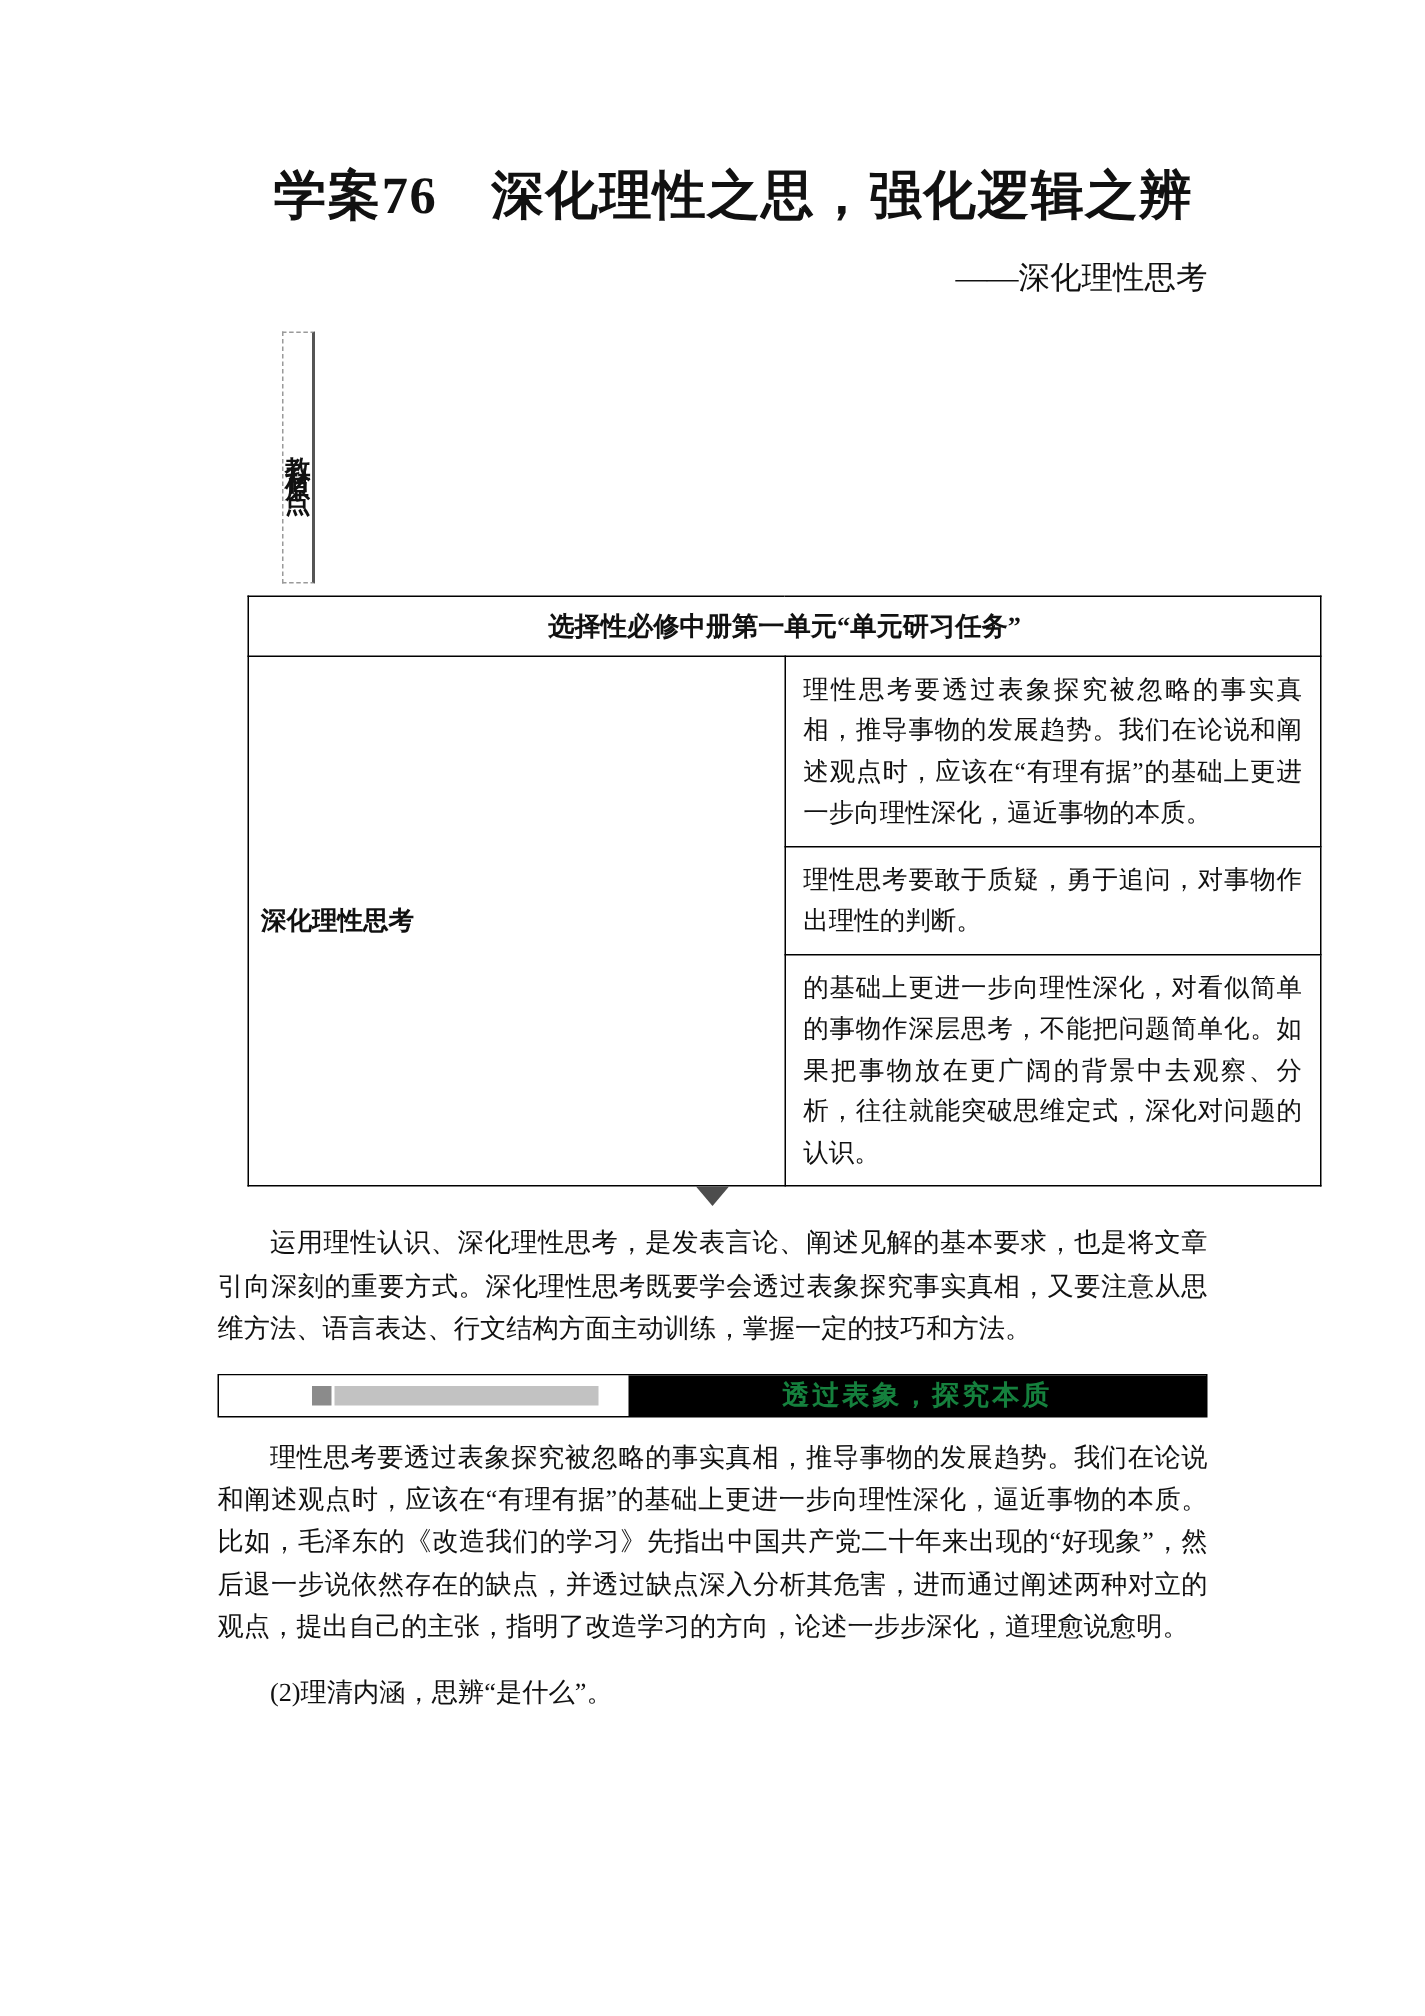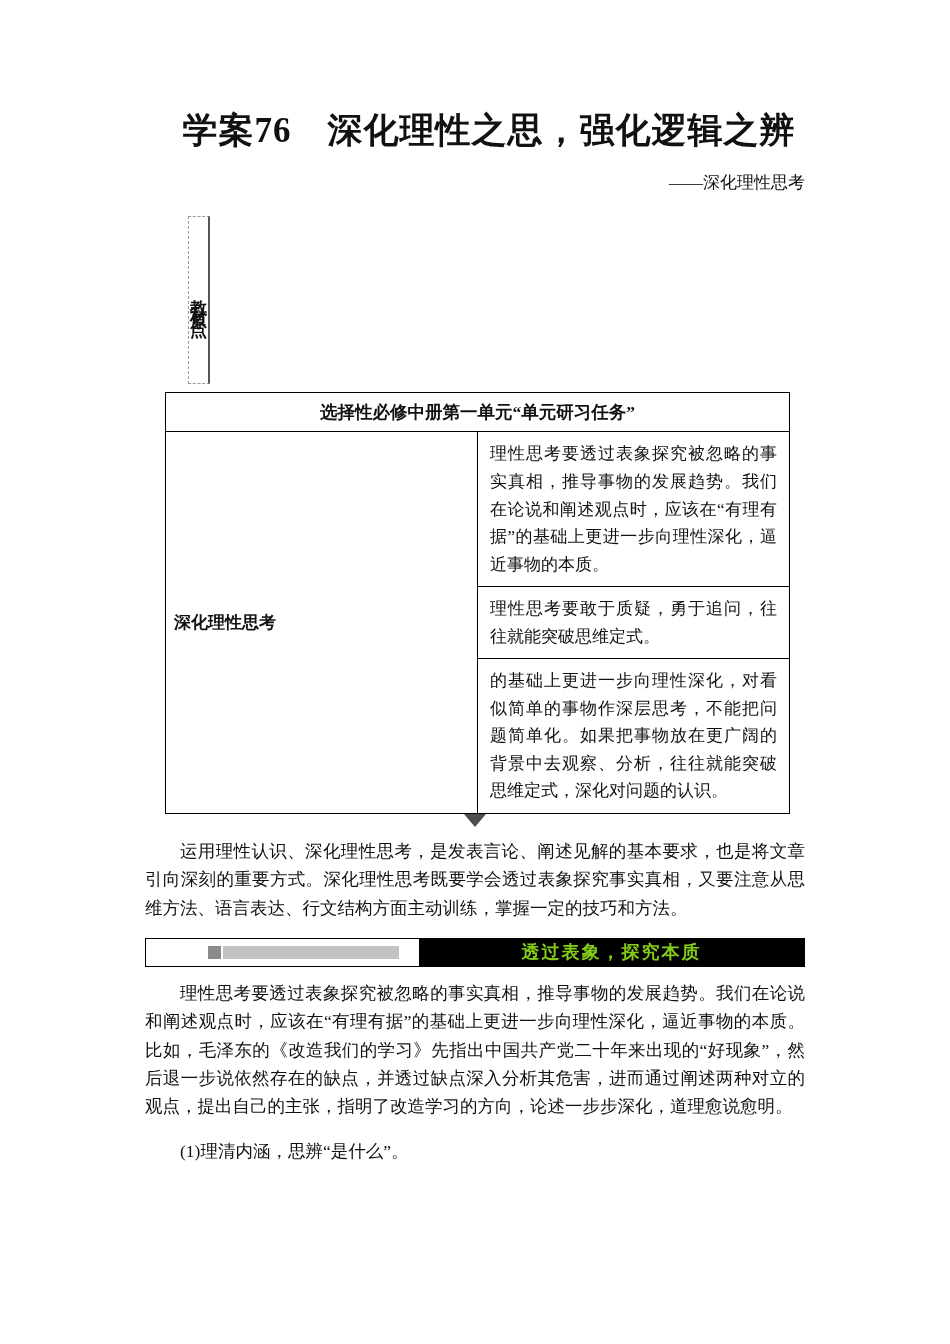--- a/index.html
+++ b/index.html
@@ -23,21 +23,21 @@
     text-align: center;
     font-size: 35px;
     font-weight: bold;
     letter-spacing: 1px;
     line-height: 1.2;
     padding-left: 28px;
   }
   .subtitle {
     margin: 20px 145px 0 0;
     text-align: right;
-    font-size: 17px;
+    font-size: 21px;
     line-height: 1.3;
   }
   .side-label-wrap {
     margin: 22px 0 0 188px;
     width: 22px;
     height: 168px;
     border: 1px dashed #9a9a9a;
     border-right: 2px solid #555;
     display: flex;
     align-items: center;
@@ -48,21 +48,21 @@
   .side-label {
     writing-mode: vertical-rl;
     text-orientation: upright;
     font-weight: bold;
     font-size: 17px;
     letter-spacing: 7px;
     line-height: 1;
   }
   table.origin-table {
     margin: 8px 0 0 165px;
-    width: 625px;
+    width: 716px;
     border-collapse: collapse;
     table-layout: fixed;
   }
   table.origin-table th,
   table.origin-table td {
     border: 1.5px solid #000;
     font-size: 17px;
     line-height: 1.62;
     vertical-align: middle;
     box-sizing: border-box;
@@ -126,21 +126,21 @@
   }
   .deco-light {
     display: inline-block;
     width: 176px;
     height: 13px;
     background: #c2c2c2;
   }
   .bar-right {
     flex: 1;
     background: #000000;
-    color: #84cc16;
+    color: #15803d;
     font-weight: bold;
     font-size: 18px;
     letter-spacing: 2px;
     display: flex;
     align-items: center;
     justify-content: center;
   }
   .last-line {
     margin-top: 16px;
   }
@@ -161,21 +161,21 @@
   <table class="origin-table">
     <tbody>
       <tr>
         <th colspan="2">选择性必修中册第一单元“单元研习任务”</th>
       </tr>
       <tr>
         <td class="label-cell" rowspan="3">深化理性思考</td>
         <td class="content-cell">理性思考要透过表象探究被忽略的事实真相，推导事物的发展趋势。我们在论说和阐述观点时，应该在“有理有据”的基础上更进一步向理性深化，逼近事物的本质。</td>
       </tr>
       <tr>
-        <td class="content-cell">理性思考要敢于质疑，勇于追问，往往就能突破思维定式。</td>
+        <td class="content-cell">理性思考要敢于质疑，勇于追问，对事物作出理性的判断。</td>
       </tr>
       <tr>
         <td class="content-cell">的基础上更进一步向理性深化，对看似简单的事物作深层思考，不能把问题简单化。如果把事物放在更广阔的背景中去观察、分析，往往就能突破思维定式，深化对问题的认识。</td>
       </tr>
     </tbody>
   </table>
 
   <div class="arrow-down"></div>
 
   <p class="body-para first-after-arrow">运用理性认识、深化理性思考，是发表言论、阐述见解的基本要求，也是将文章引向深刻的重要方式。深化理性思考既要学会透过表象探究事实真相，又要注意从思维方法、语言表达、行文结构方面主动训练，掌握一定的技巧和方法。</p>
@@ -184,15 +184,15 @@
     <div class="bar-left">
       <span class="deco-dark"></span>
       <span class="deco-light"></span>
     </div>
     <div class="bar-right">透过表象，探究本质</div>
   </div>
 
   <p class="body-para">理性思考要透过表象探究被忽略的事实真相，推导事物的发展趋势。我们在论说和阐述观点时，应该在“有理有据”的基础上更进一步向理性深化，逼近事物的本质。比如，毛泽东的《改造我们的学习》先指出中国共产党二十年来出现的“好现象”，然后退一步说依然存在的缺点，并透过缺点深入分析其危害，进而通过阐述两种对立的观点，提出自己的主张，指明了改造学习的方向，论述一步步深化，道理愈说愈明。</p>
 
 
-  <p class="body-para last-line">(1)理清内涵，思辨“是什么”。</p>
+  <p class="body-para last-line">(2)理清内涵，思辨“是什么”。</p>
 
 </div>
 
 </body></html>

